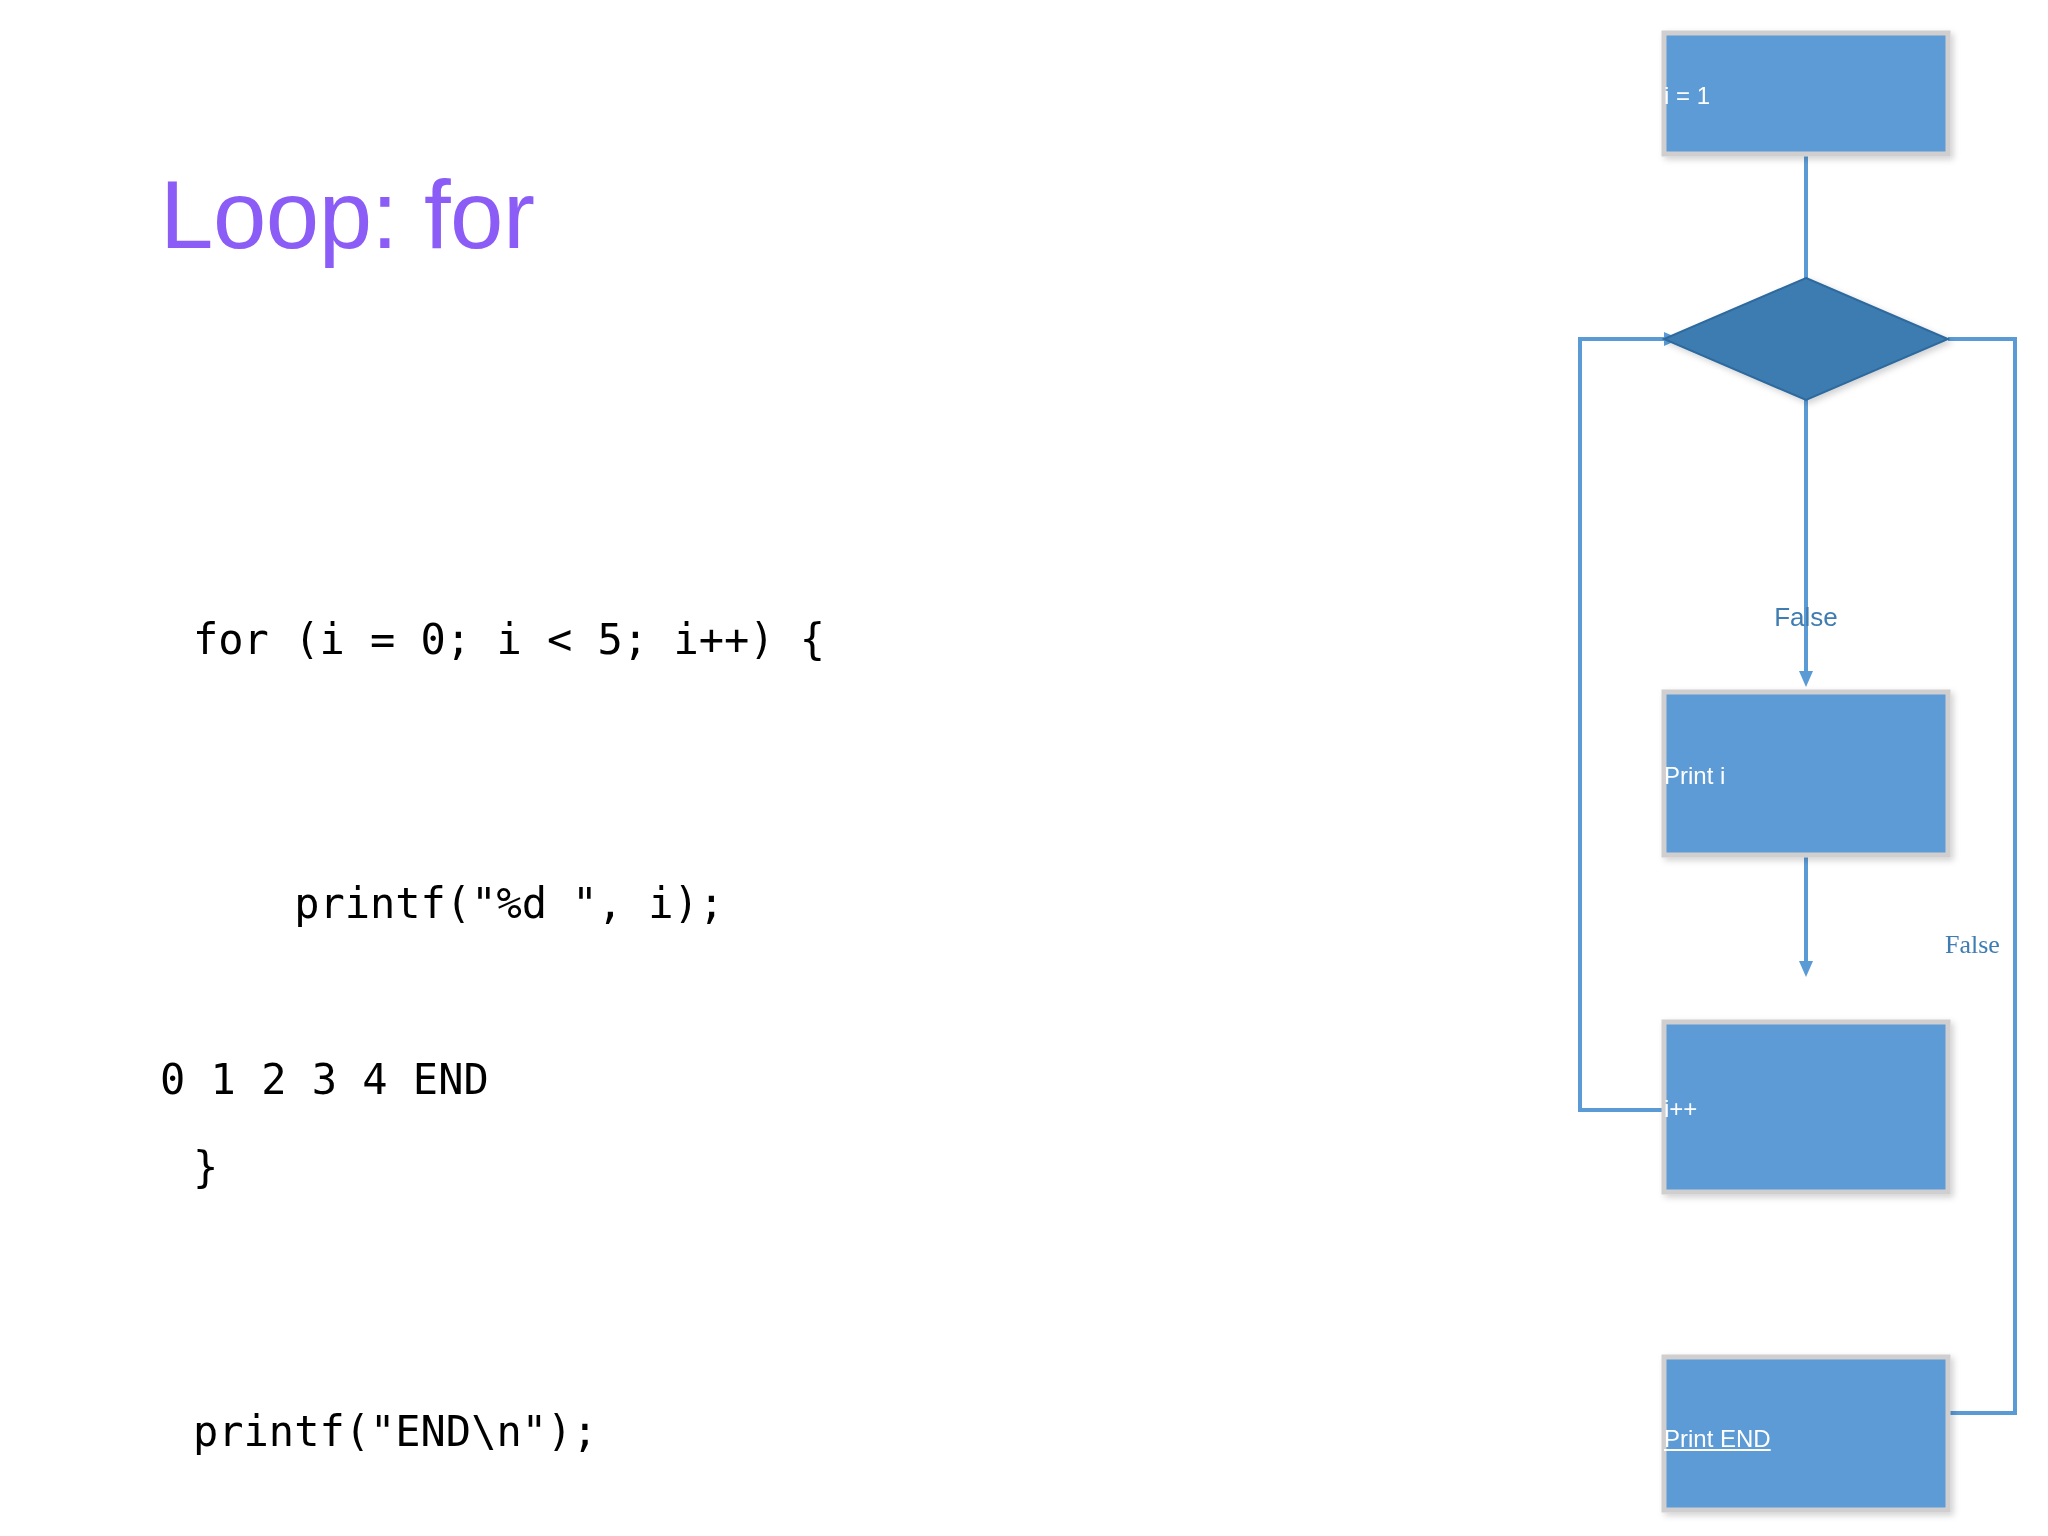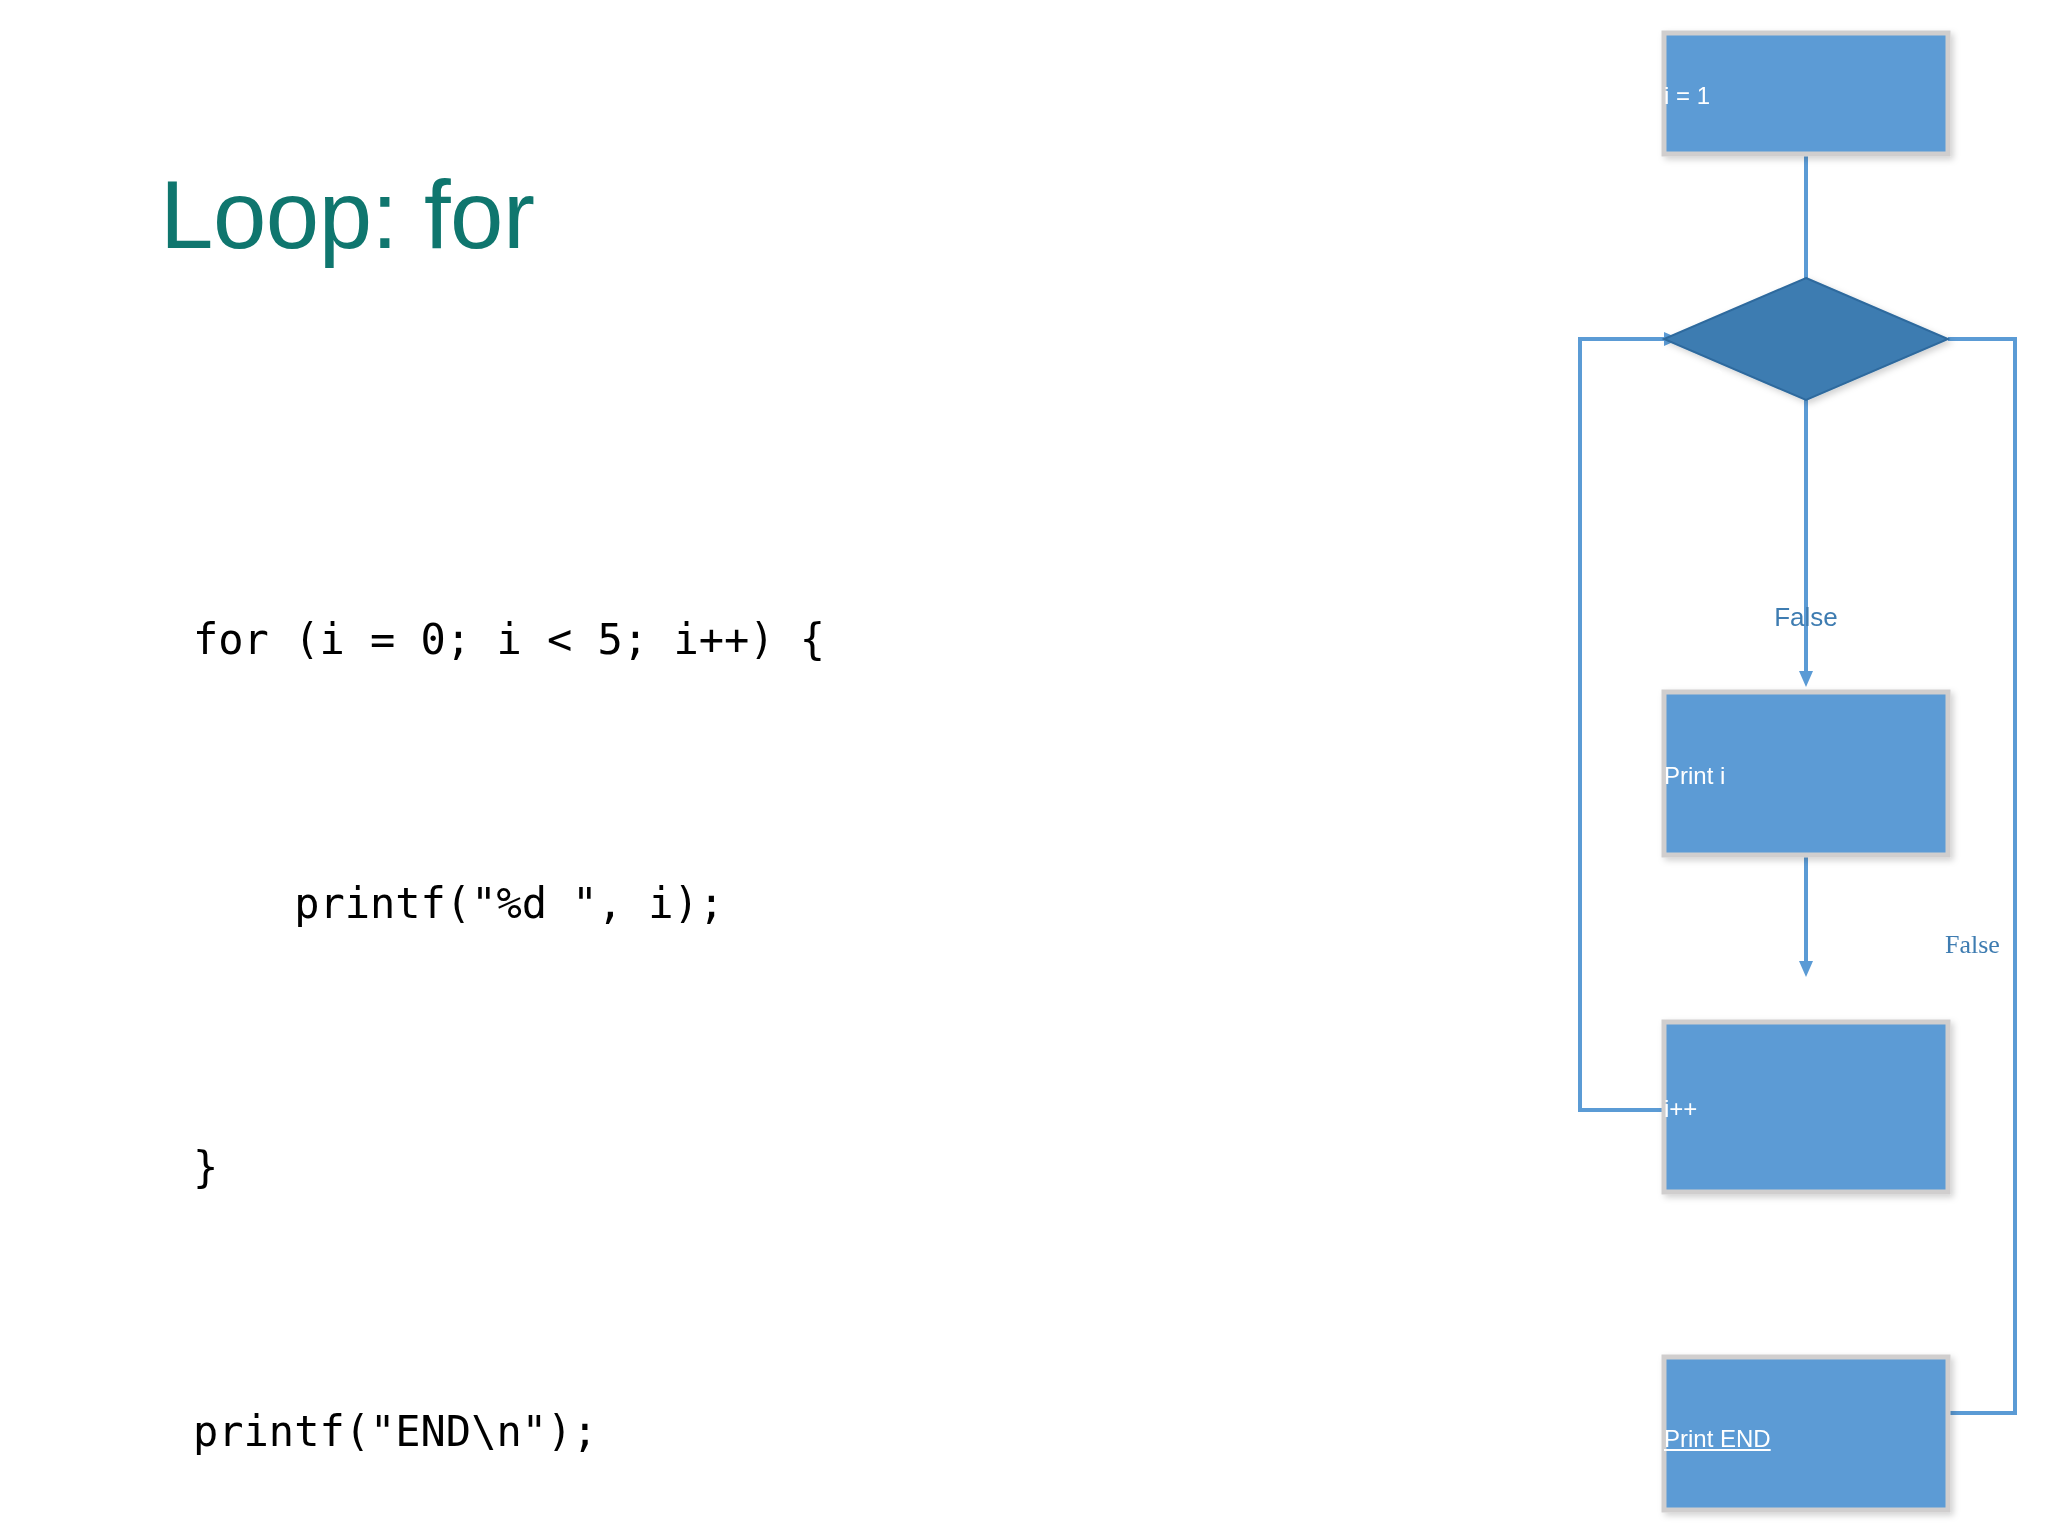--- a/index.html
+++ b/index.html
@@ -18,21 +18,21 @@
 
   
   #title {
     position: absolute;
     left: 160px;
     top: 165px;
     font-family: "Liberation Sans", sans-serif;
     font-weight: 300;
     font-size: 96px;
     line-height: 1.05;
-    color: #0f766e;
+    color: #8b5cf6;
     letter-spacing: -0.5px;
     white-space: pre;
     text-align: right;
   }
 
   #code-block {
     position: absolute;
     left: 160px;
     top: 420px;
     width: 900px;
@@ -99,20 +99,21 @@
   <div id="title">Loop: for</div>
 
   <div id="code-block">
     <span class="code-line">for (i = 0; i &lt; 5; i++) {</span>
     <span class="code-line">    printf("%d ", i);</span>
     <span class="code-line">}</span>
     <span class="code-line">printf("END\n");</span>
   </div>
 
   <div id="result-block">
+    <span class="result-line">0 1 2 3 4 END</span>
   </div>
 
   <div id="flowchart">
 
     <svg id="flow-svg" viewBox="0 0 488 1536" width="488" height="1536">
       <defs>
         <marker id="arrow-down" markerWidth="16" markerHeight="14" refX="1" refY="7" orient="auto" markerUnits="userSpaceOnUse">
           <path d="M0,0 L16,7 L0,14 z" fill="#5B9BD5"></path>
         </marker>
         <filter id="boxshadow" x="-20%" y="-20%" width="150%" height="150%">

